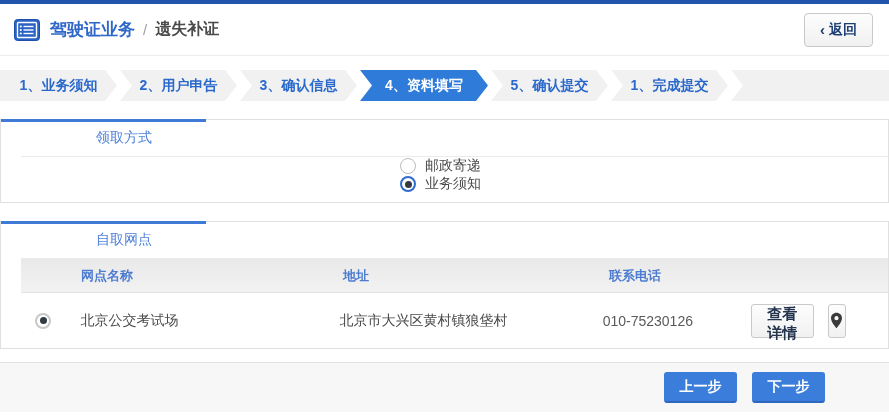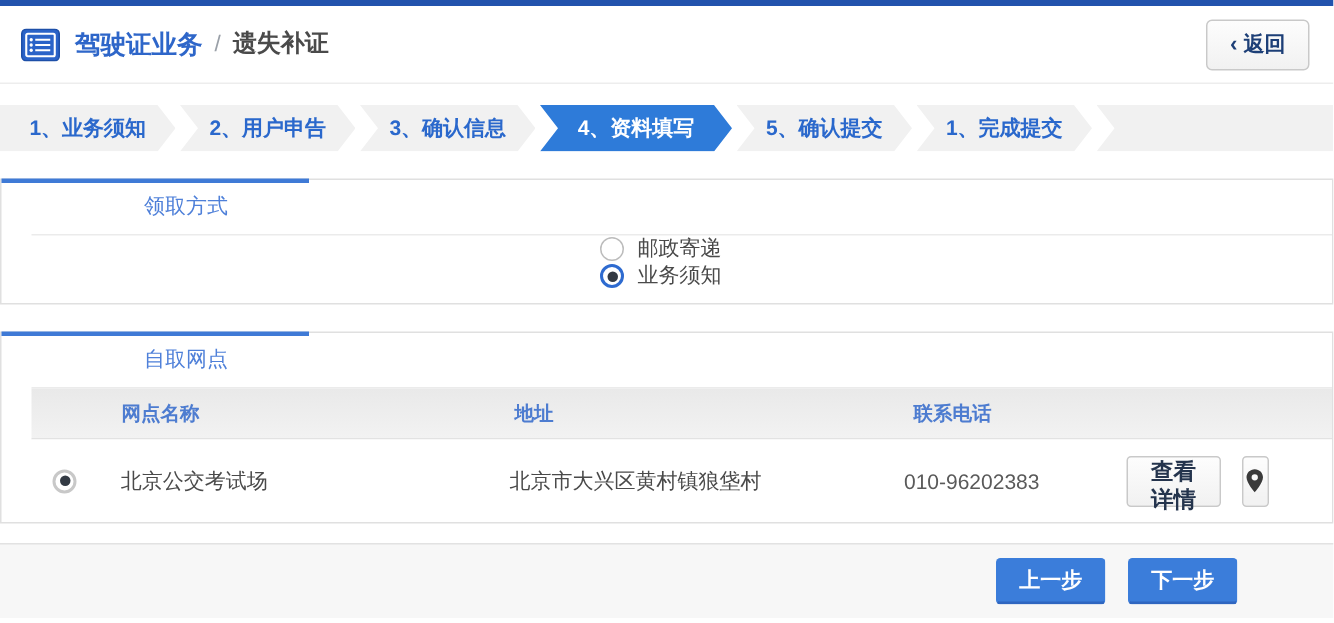--- a/index.html
+++ b/index.html
@@ -232,21 +232,21 @@
     <span class="cell-actions"></span>
   </div>
   <div class="table-row">
     <span class="cell-radio">
       <span class="radio checked-gray">
           <span class="dot"></span>
         </span>
     </span>
     <span class="cell-name">北京公交考试场</span>
     <span class="cell-addr">北京市大兴区黄村镇狼垡村</span>
-    <span class="cell-phone">010-96202383</span>
+    <span class="cell-phone">010-75230126</span>
     <span class="cell-actions">
       <button class="detail-btn">查看详情</button>
       <button class="map-btn">
         <span style="display:inline-flex;">
           <svg width="13" height="17" viewBox="0 0 13 17">
             <path d="M6.5 0.8 C3.4 0.8 1 3.2 1 6.2 c0 3.9 5.5 10 5.5 10 s5.5-6.1 5.5-10 C12 3.2 9.6 0.8 6.5 0.8 z M6.5 8.3 a2.1 2.1 0 1 1 0-4.2 a2.1 2.1 0 0 1 0 4.2 z" fill="#3a3a3a"></path>
           </svg>
         </span>
       </button>
     </span>

